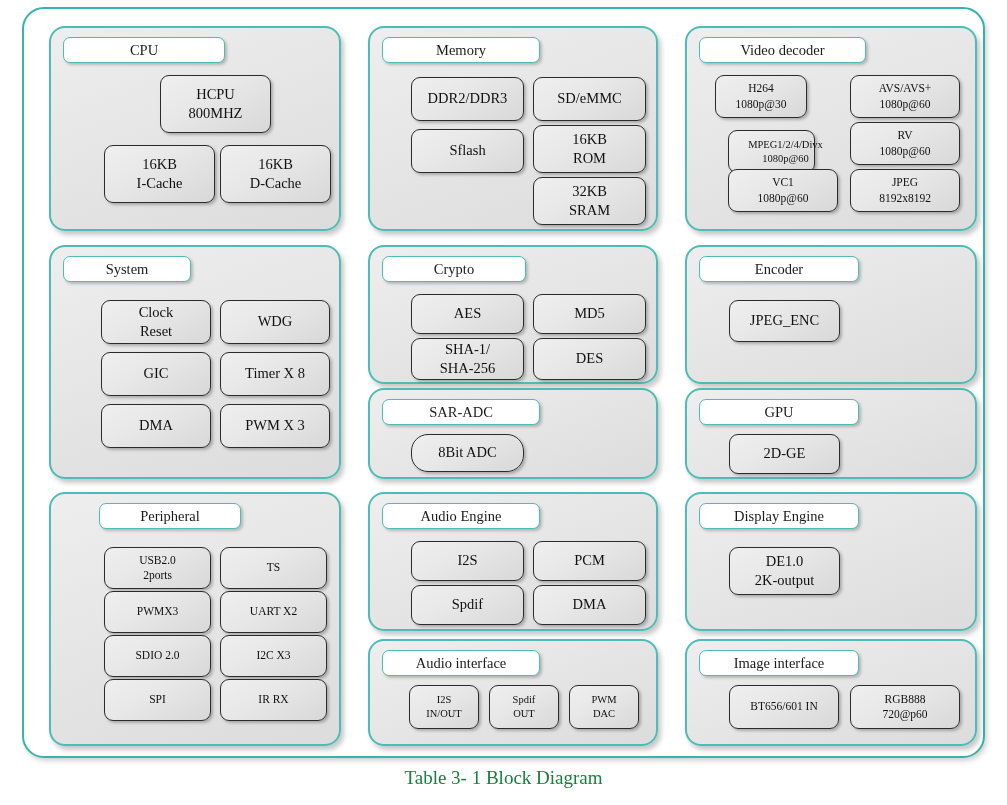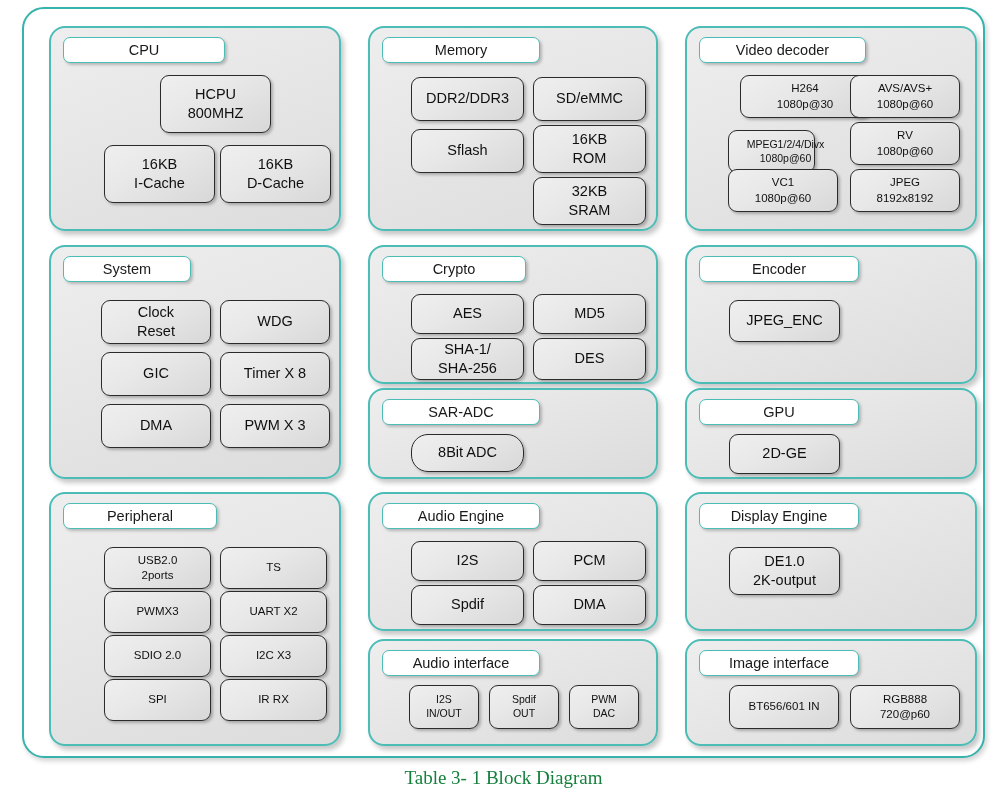--- a/index.html
+++ b/index.html
@@ -23,20 +23,21 @@
   }
 
   
   .panel{
     position:absolute;
     box-sizing:border-box;
     border:2px solid #4cbcb6;
     border-radius:16px;
     background:linear-gradient(160deg,#eeeeee 0%,#e6e6e6 45%,#dcdcdc 100%);
     box-shadow:3px 4px 5px rgba(0,0,0,.22);
+    font-family:Liberation Serif, serif;
   }
   .panel-title{
     position:absolute;
     left:12px; top:9px;
     height:26px;
     box-sizing:border-box;
     border:1.6px solid #4cbcb6;
     border-radius:7px;
     background:#ffffff;
     display:flex;align-items:center;justify-content:center;
@@ -115,21 +116,21 @@
     </div>
     <div class="blk" style="left:50px;top:157px;width:110px;height:44px;">
       <span>DMA</span>
     </div>
     <div class="blk" style="left:169px;top:157px;width:110px;height:44px;">
       <span>PWM X 3</span>
     </div>
   </div>
 
   <div class="panel" style="left:25px;top:483px;width:292px;height:254px;">
-    <div class="panel-title" style="width:154px;">Peripheral</div>
+    <div class="panel-title" style="width:142px;margin-left:36px;">Peripheral</div>
     <div class="blk sm" style="left:53px;top:53px;width:107px;height:42px;">
       <span>USB2.0</span>
       <span class="l2">2ports</span>
     </div>
     <div class="blk sm" style="left:169px;top:53px;width:107px;height:42px;">
       <span>TS</span>
     </div>
     <div class="blk sm" style="left:53px;top:97px;width:107px;height:42px;">
       <span>PWMX3</span>
     </div>
@@ -222,21 +223,21 @@
       <span class="l2">OUT</span>
     </div>
     <div class="blk xs" style="left:199px;top:44px;width:70px;height:44px;">
       <span>PWM</span>
       <span class="l2">DAC</span>
     </div>
   </div>
 
   <div class="panel" style="left:661px;top:17px;width:292px;height:205px;">
     <div class="panel-title" style="width:167px;">Video decoder</div>
-    <div class="blk sm" style="left:53px;top:47px;width:130px;height:43px;">
+    <div class="blk sm" style="left:28px;top:47px;width:92px;height:43px;">
       <span>H264</span>
       <span class="l2">1080p@30</span>
     </div>
     <div class="blk sm" style="left:163px;top:47px;width:110px;height:43px;">
       <span>AVS/AVS+</span>
       <span class="l2">1080p@60</span>
     </div>
     <div class="blk xs" style="left:41px;top:102px;width:87px;height:43px;padding-left:28px;">
       <span>MPEG1/2/4/Divx</span>
       <span class="l2">1080p@60</span>

